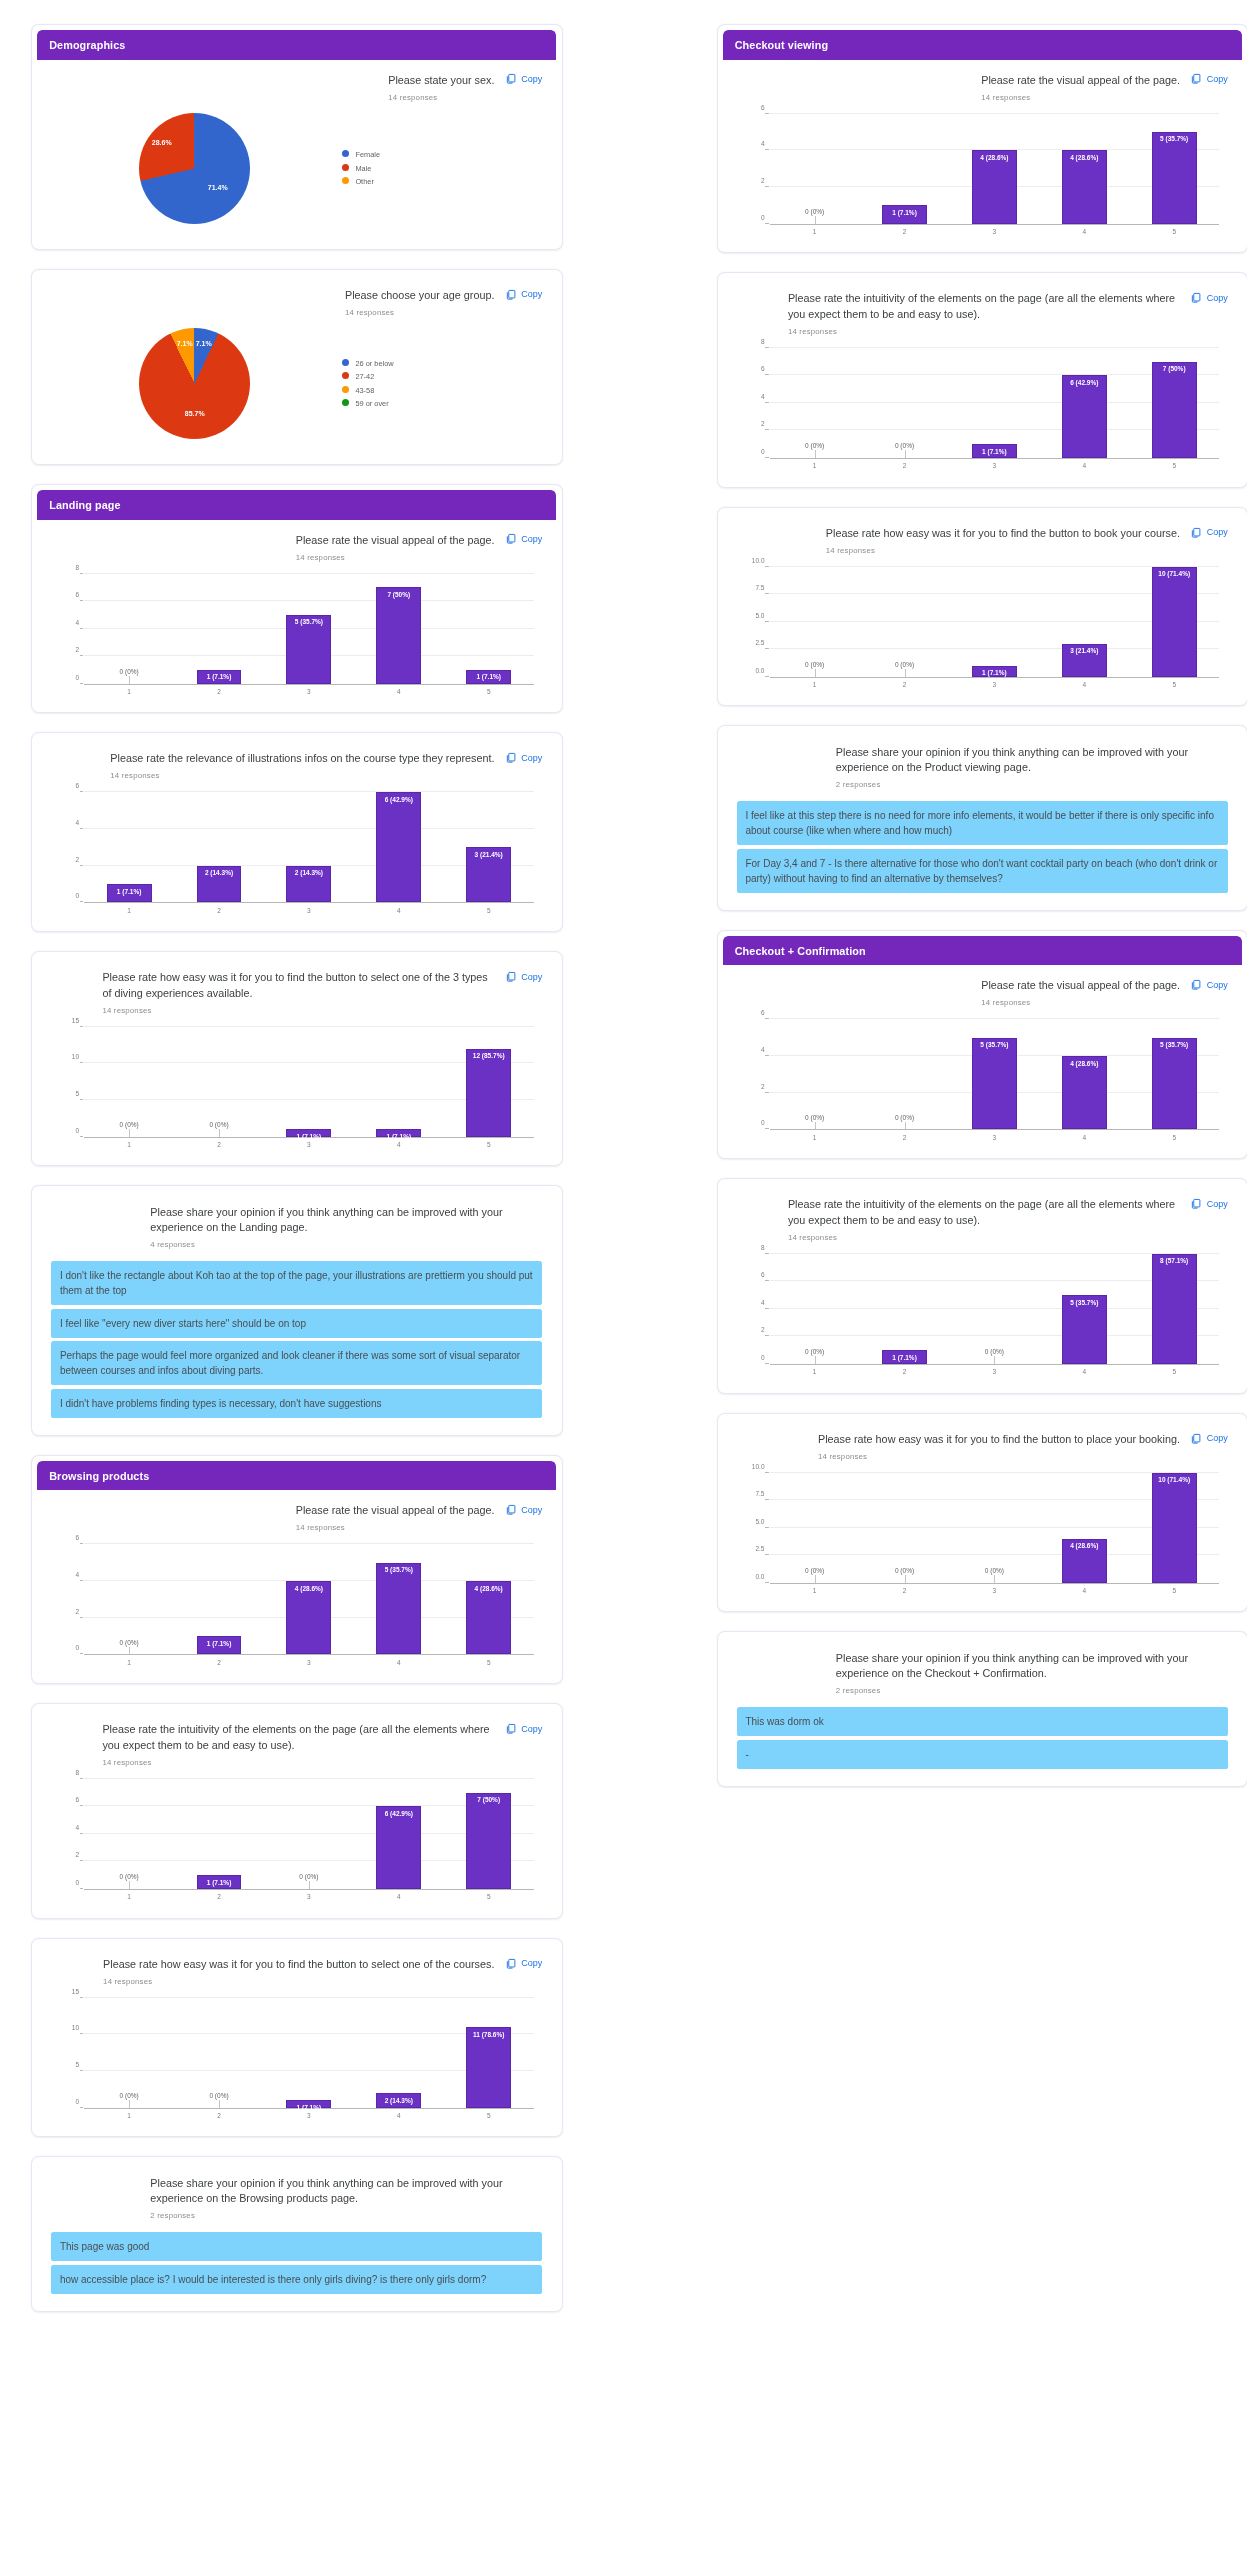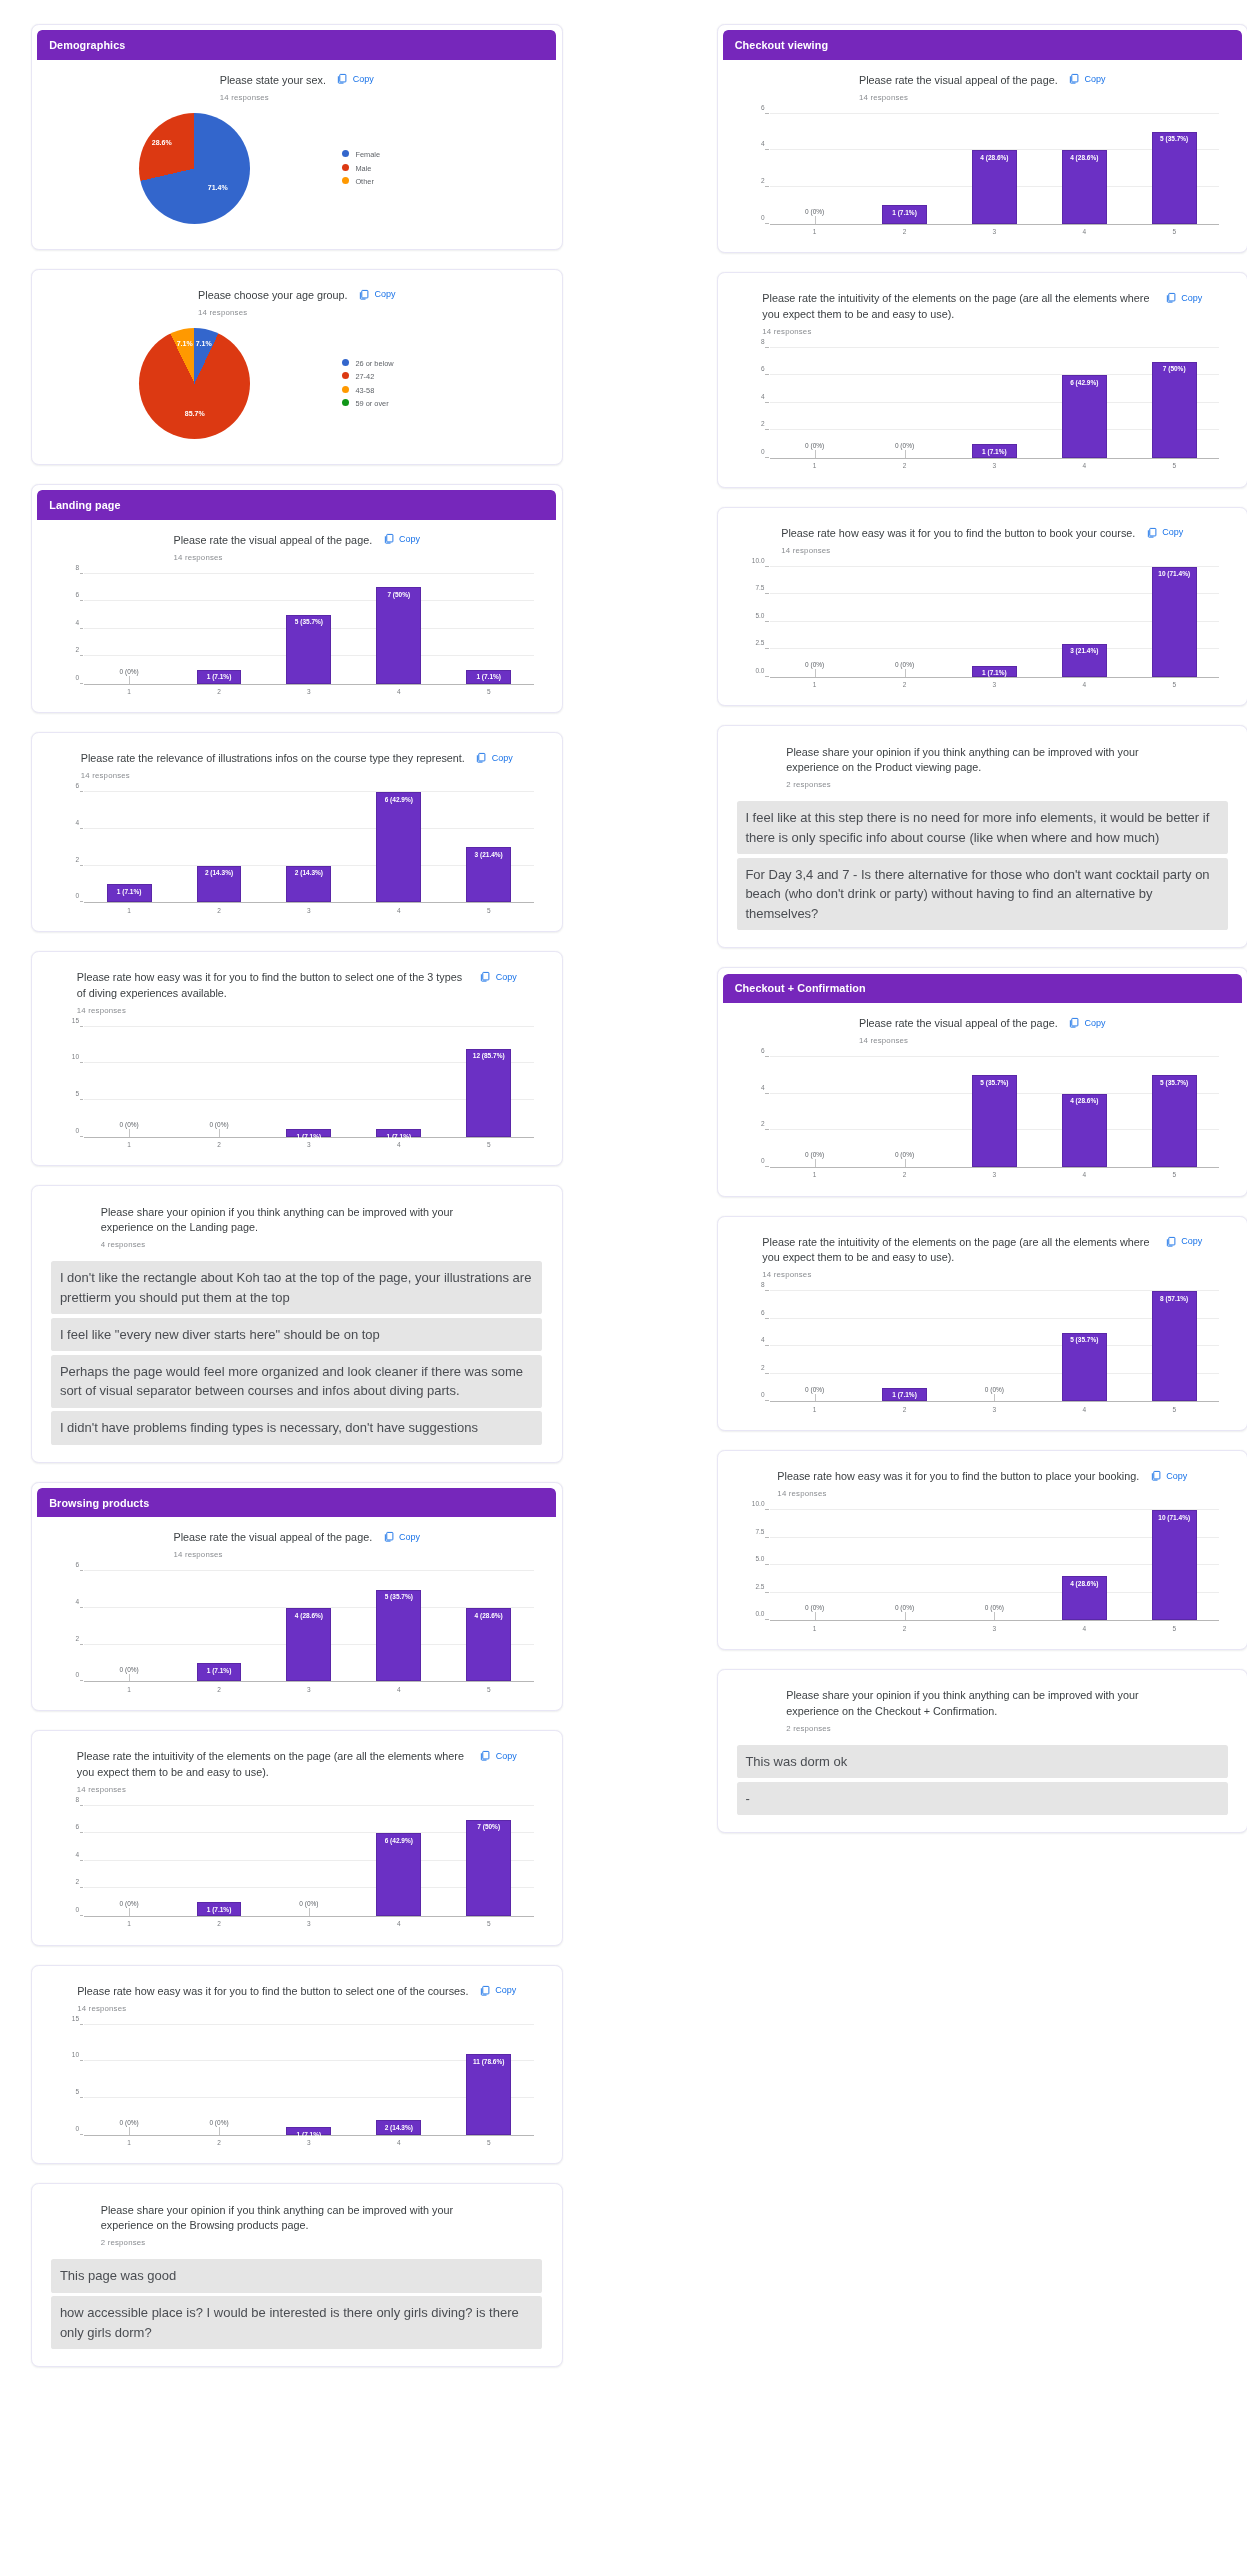--- a/index.html
+++ b/index.html
@@ -45,21 +45,21 @@
     font-weight: 700;
     padding: 8.7px 12px;
     border-radius: 4.3px 4.3px 0 0;
     letter-spacing: 0.1px;
   }
   .card-body { padding: 13px 14px 12px 14px; }
 
   .q-row {
     display: flex;
     align-items: flex-start;
-    justify-content: center;
+    justify-content: flex-end;
     gap: 10.4px;
   }
   .q-title {
     font-size: 10.8px;
     color: #3c4043;
     line-height: 1.45;
     max-width: 392px;
   }
   .q-count {
     font-size: 7.8px;
@@ -177,24 +177,24 @@
   .x-lab {
     flex: 1;
     text-align: center;
     font-size: 6.5px;
     color: #7a7d81;
   }
 
   
   .answers { margin-top: 12px; display: flex; flex-direction: column; gap: 3.5px; }
   .answer {
-    background: #e5e5e5;
+    background: #7dd3fc;
     border-radius: 2.6px;
     padding: 7px 8.7px;
-    font-size: 13px;
+    font-size: 10px;
     color: #4a4d52;
     line-height: 1.5;
   }
 </style>
 </head>
 <body>
 
 <div class="page">
   <div class="col col-left" id="col-left">
       <div class="card">

